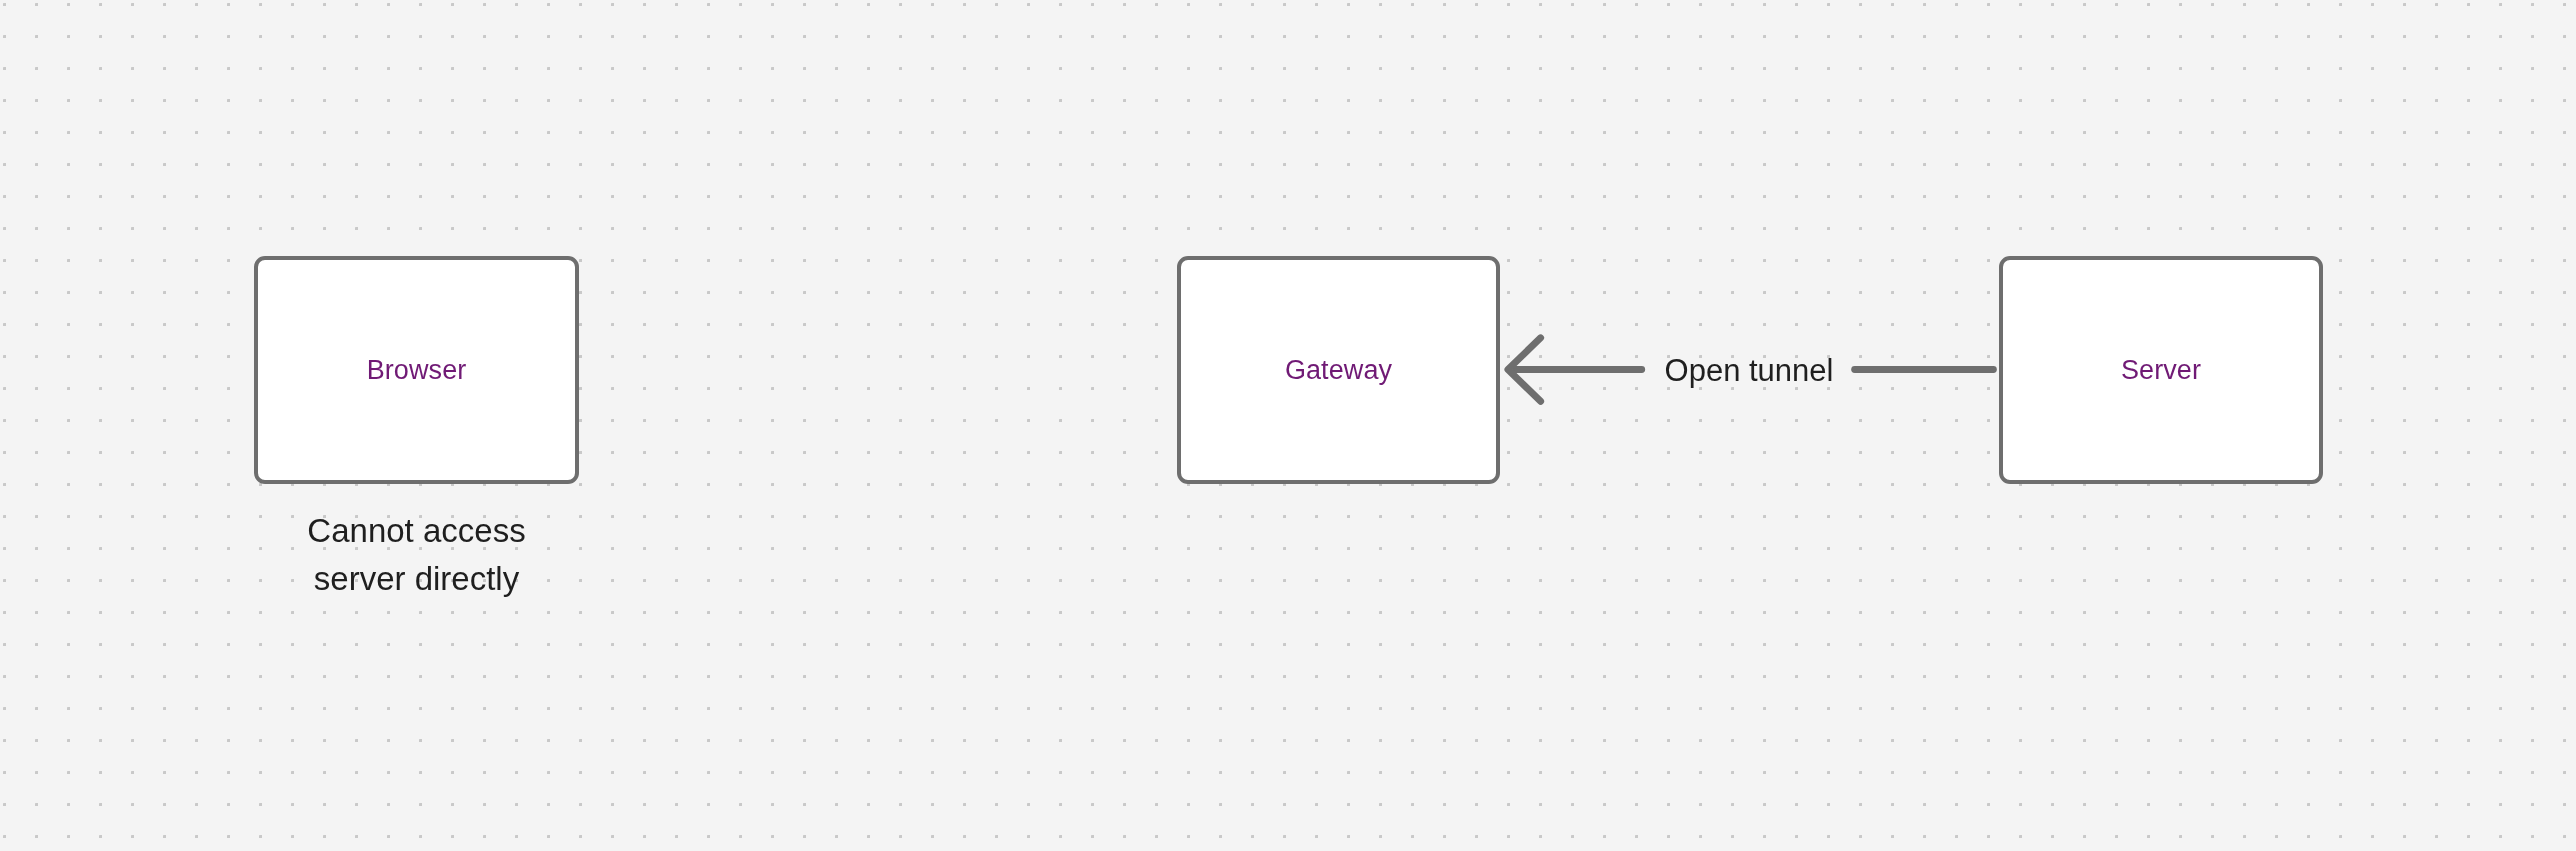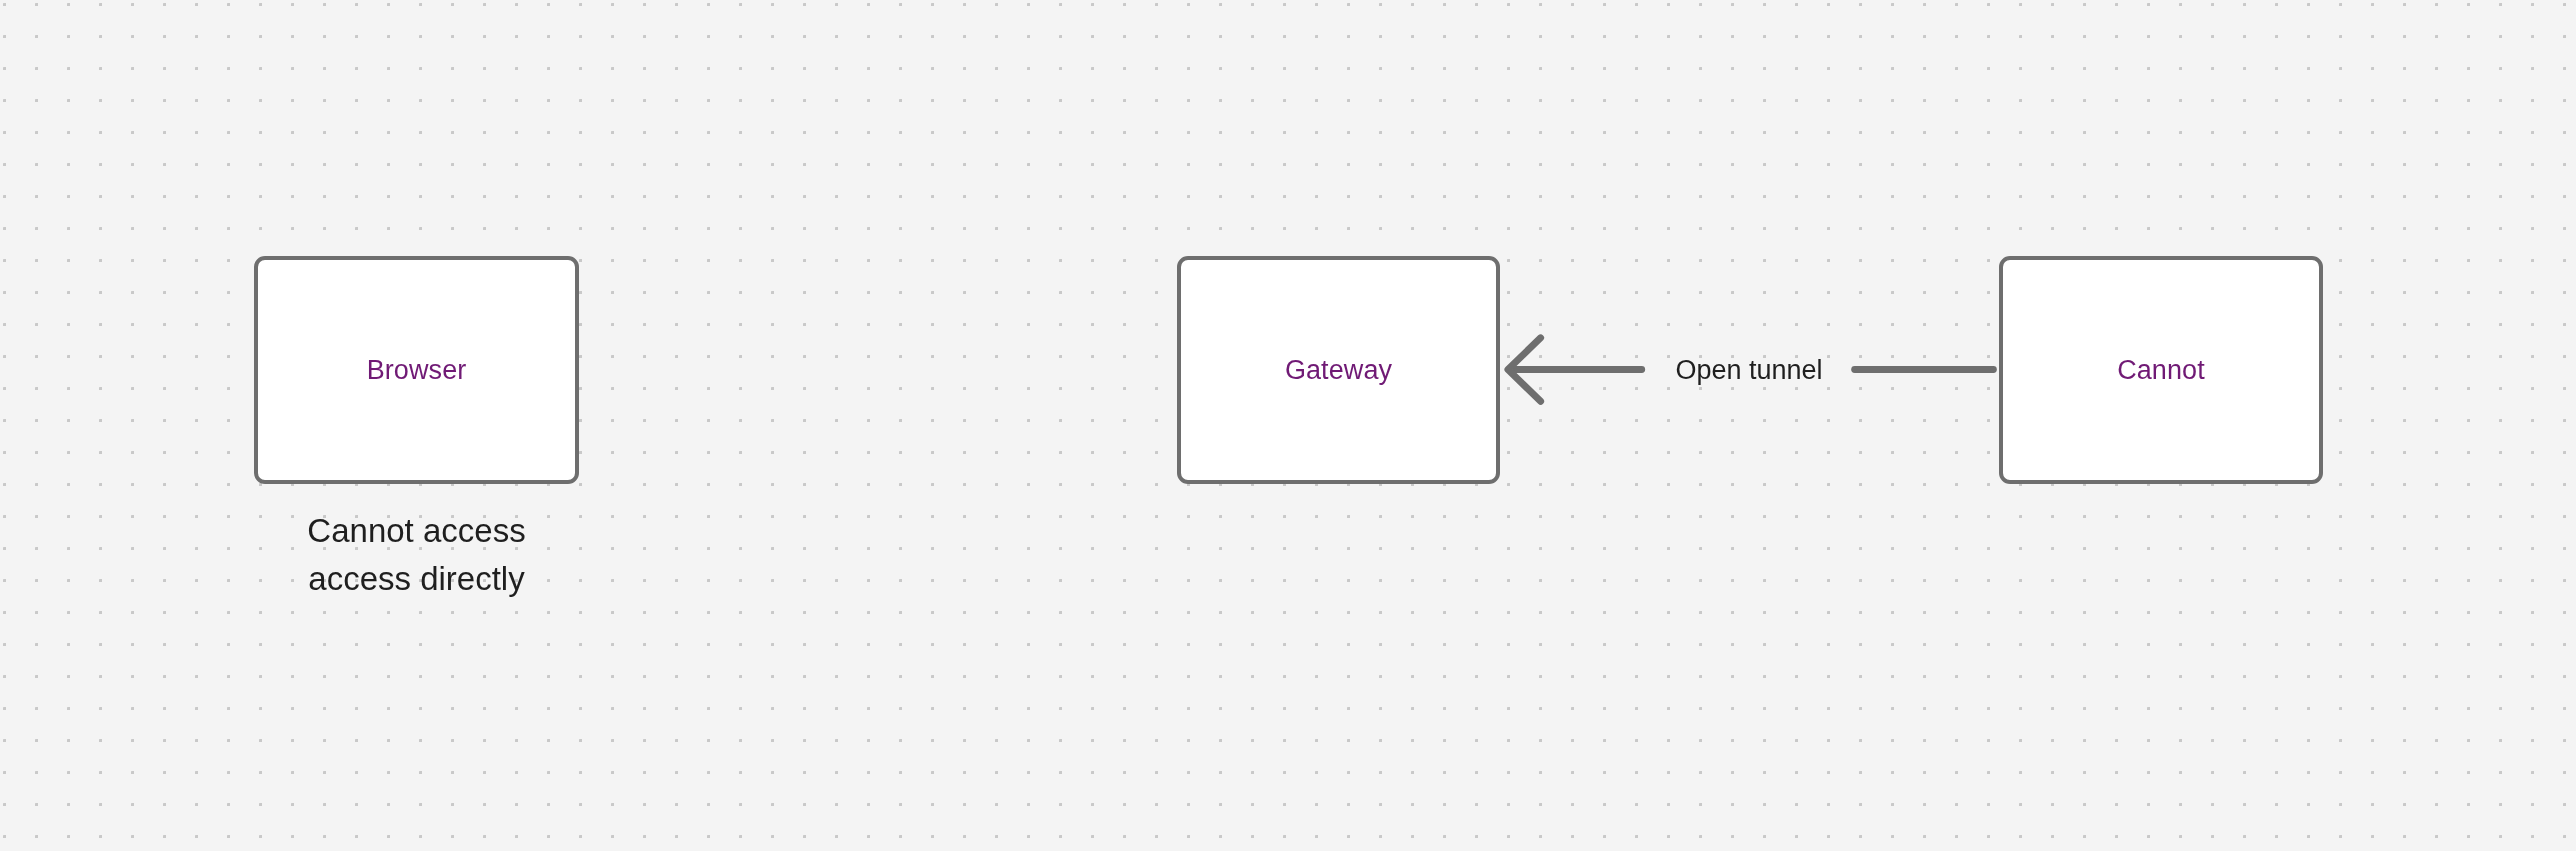--- a/index.html
+++ b/index.html
@@ -80,21 +80,21 @@
   }
   .edge-head {
     stroke: #6e6e6e;
     stroke-width: 7;
     stroke-linecap: round;
     stroke-linejoin: round;
     fill: none;
   }
   .edge-label {
     position: absolute;
-    font-size: 27px;
+    font-size: 31px;
     line-height: 1;
     color: #1f1f1f;
     white-space: nowrap;
     transform: translate(-50%, -50%);
   }
   #edge-label-open-tunnel { left: 1749px; top: 370px; }
 </style>
 </head>
 <body>
 
@@ -107,27 +107,27 @@
     <line class="edge-line" x1="1872" y1="373" x2="2012" y2="373"></line>
 
     <polyline class="edge-head" points="1555,341 1522,373 1555,405"></polyline>
   </svg>
 
   <div class="node" id="node-browser">
     <span class="node-label">Browser</span>
   </div>
   <div class="caption" id="caption-browser">
     <div>Cannot access</div>
-    <div>access directly</div>
+    <div>server directly</div>
   </div>
 
   <div class="node" id="node-gateway">
     <span class="node-label">Gateway</span>
   </div>
 
   <div class="node" id="node-server">
-    <span class="node-label">Cannot</span>
+    <span class="node-label">Server</span>
   </div>
 
   <div class="edge-label" id="edge-label-open-tunnel">Open tunnel</div>
 
 </div>
 
 
 </body></html>

